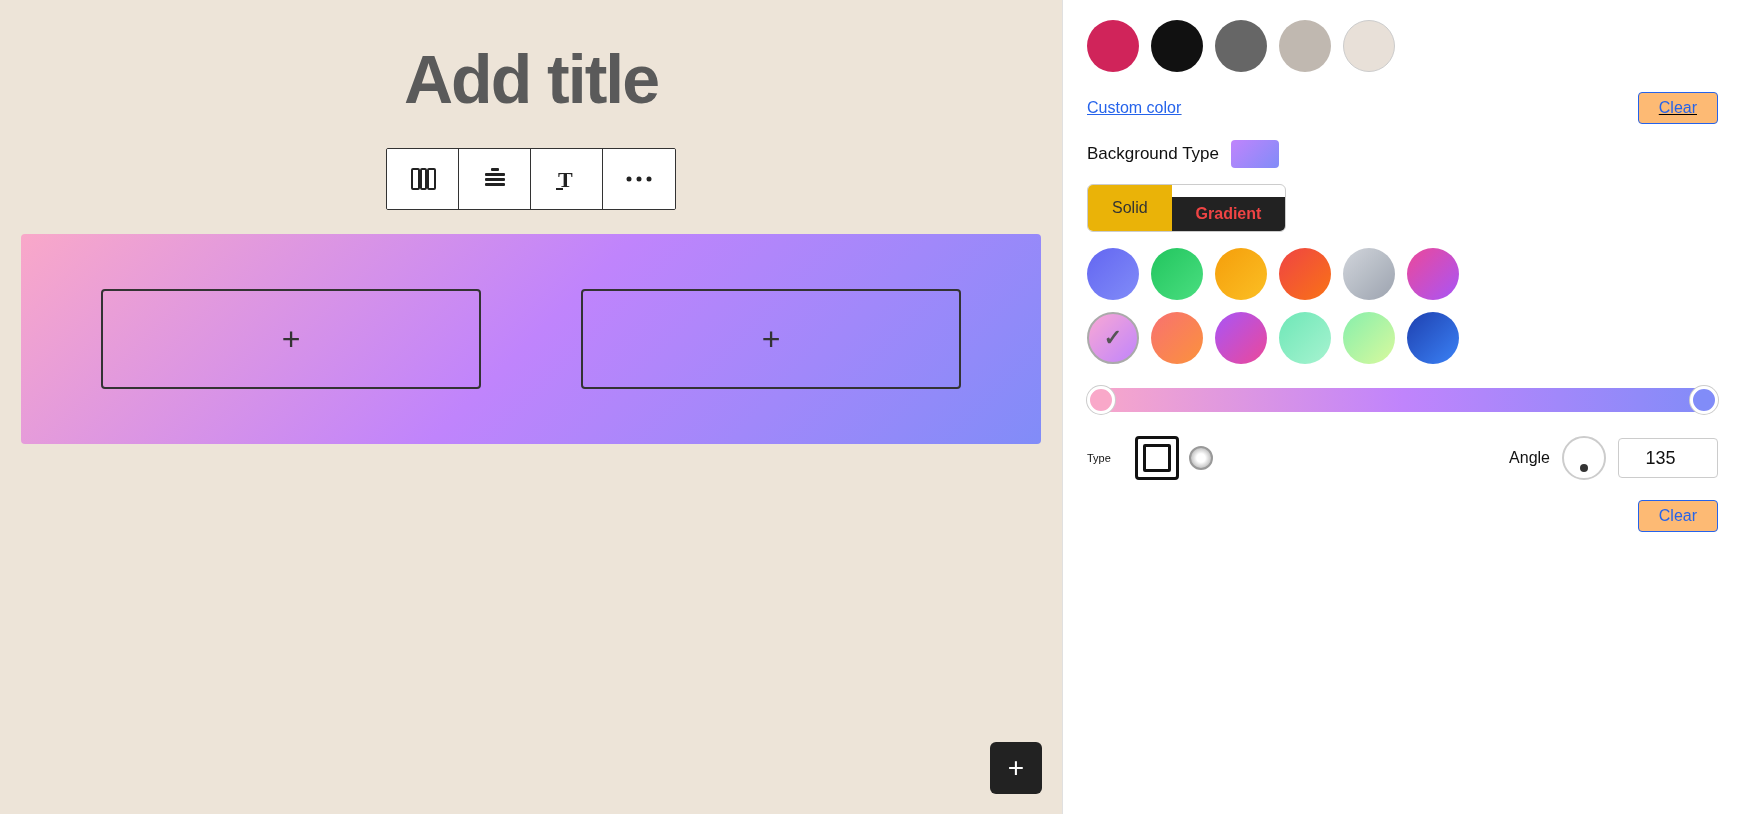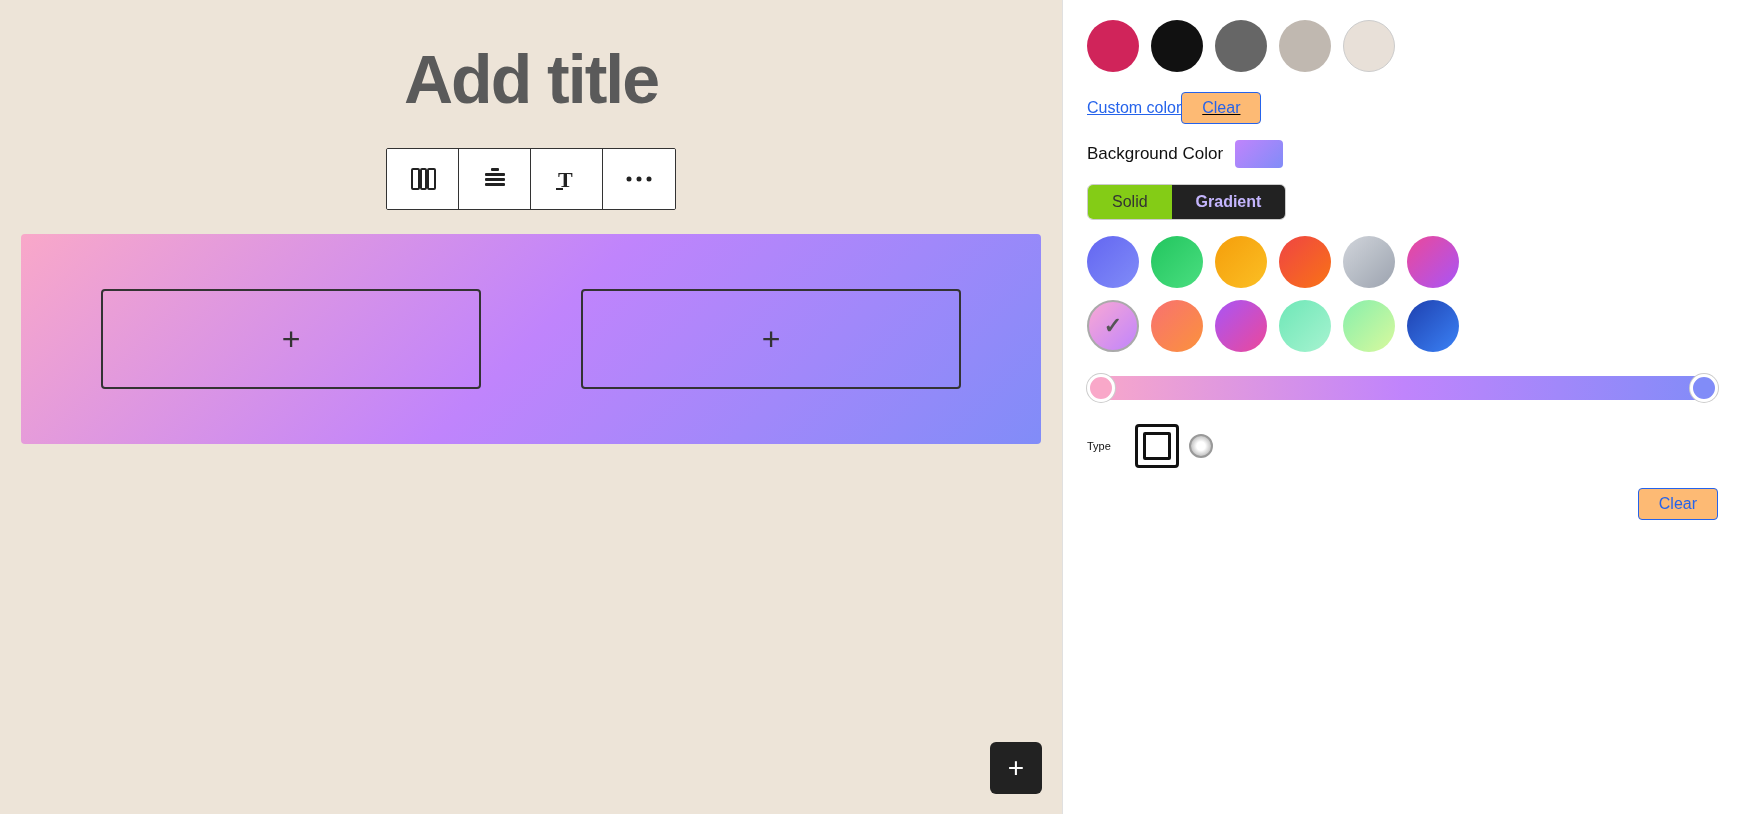--- a/index.html
+++ b/index.html
@@ -121,21 +121,22 @@
       width: 52px;
       height: 52px;
       border-radius: 50%;
       cursor: pointer;
       border: none;
     }
 
     .custom-clear-row {
       display: flex;
       align-items: center;
-      justify-content: flex-start;
+      justify-content: space-between;
+      gap: 16px;
       text-decoration: underline;
     }
 
     .custom-color-link {
       color: #2563eb;
       text-decoration: underline;
       cursor: pointer;
       font-size: 16px;
       background: none;
       border: none;
@@ -175,28 +176,29 @@
       border-radius: 6px;
       overflow: hidden;
       width: fit-content;
     }
 
     .toggle-btn {
       padding: 8px 24px;
       font-size: 16px;
       border: none;
       cursor: pointer;
-      background: #84cc16;
+      background: #eab308;
       color: #333;
     }
 
     .toggle-btn.active {
       background: #222;
-      color: #c4b5fd;
+      color: #ef4444;
       font-weight: 600;
+      margin-top: 12px;
     }
 
     
     .gradient-palette {
       display: flex;
       flex-direction: column;
       gap: 12px;
     }
 
     .palette-row {
@@ -428,21 +430,21 @@
     <button class="swatch" style="background:#c0b8b0;"></button>
     <button class="swatch" style="background:#e8e0d8; border:1px solid #ccc;"></button>
   </div>
 
   <div class="custom-clear-row">
     <button class="custom-color-link">Custom color</button>
     <button class="clear-btn">Clear</button>
   </div>
 
   <div class="bg-color-row">
-    <span>Background Color</span>
+    <span>Background Type</span>
     <div class="bg-color-preview"></div>
   </div>
 
   <div class="type-toggle">
     <button class="toggle-btn">Solid</button>
     <button class="toggle-btn active">Gradient</button>
   </div>
 
   <div class="gradient-palette">
     <div class="palette-row">
@@ -472,19 +474,26 @@
 
   <div class="type-angle-row">
     <span class="type-label">Type</span>
     <div class="type-icons">
       <div class="type-icon-square">
         <div class="type-icon-square-inner"></div>
       </div>
       <div class="type-icon-radial"></div>
     </div>
 
+    <div class="angle-section">
+      <span class="angle-label">Angle</span>
+      <div class="angle-dial">
+        <div class="angle-dial-dot"></div>
+      </div>
+      <input class="angle-input" type="number" value="135" style="">
+    </div>
   </div>
 
   <div class="bottom-clear-row">
     <button class="clear-btn">Clear</button>
   </div>
 
 </div>
 
 </body></html>

